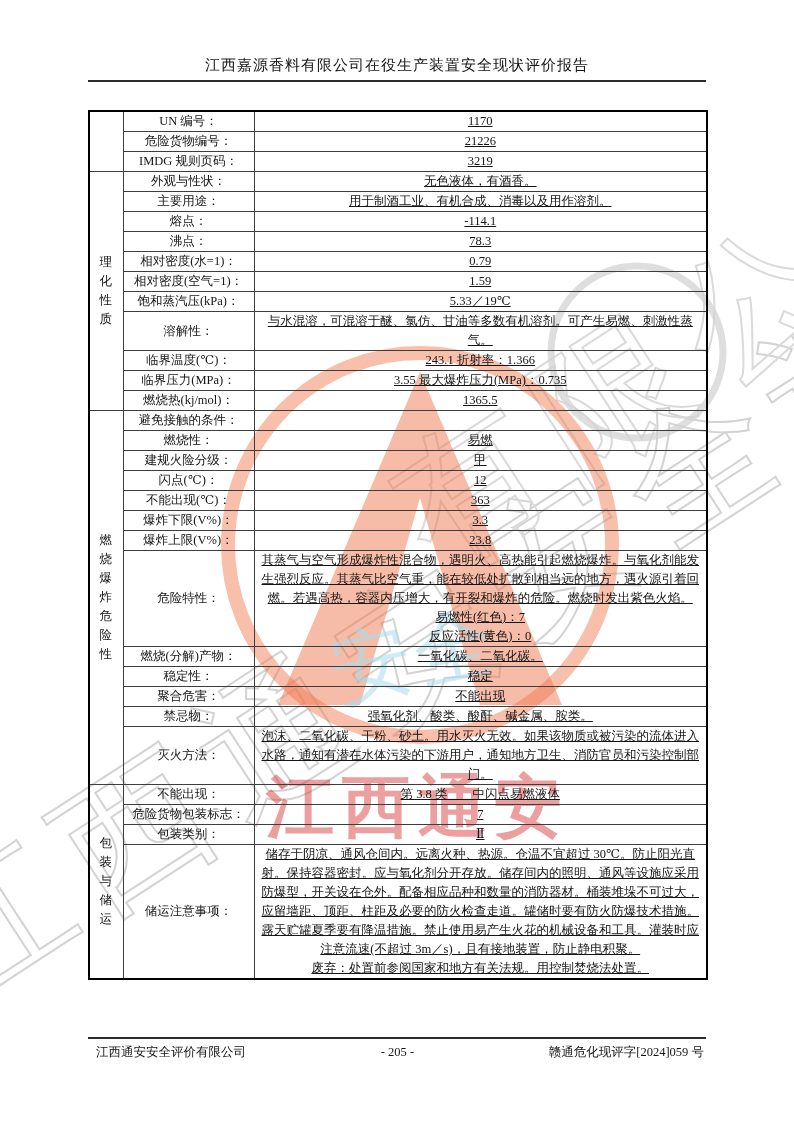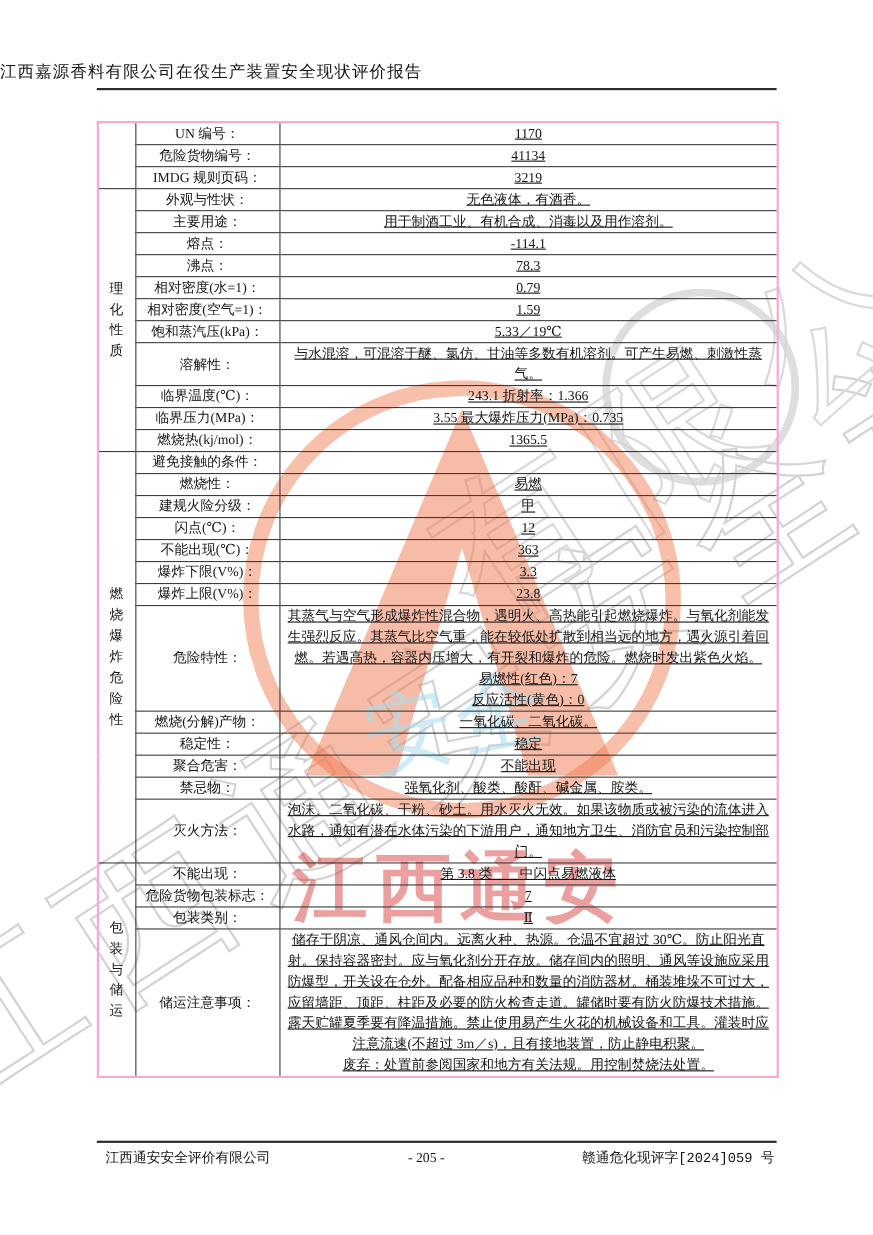--- a/index.html
+++ b/index.html
@@ -1,37 +1,37 @@
 <!DOCTYPE html>
 <html><head>
 <meta charset="utf-8">
 <style>
   html,body{margin:0;padding:0;background:#e8e8e8;}
   .page{position:relative;width:794px;height:1123px;margin:0 auto;background:#ffffff;
         font-family:"Liberation Serif","DejaVu Serif",serif;color:#151515;overflow:hidden;}
   .wm{position:absolute;left:0;top:0;width:794px;height:1123px;pointer-events:none;}
-  .header-title{position:absolute;top:56px;left:0;width:100%;
+  .header-title{position:absolute;top:56px;left:0;width:100%;text-align:center;
         font-size:15px;letter-spacing:1px;z-index:2;}
   .header-rule{position:absolute;top:80px;left:88px;width:618px;border-top:2px solid #2b2b2b;z-index:2;}
   table.msds{position:absolute;top:110px;left:88px;width:618px;border-collapse:collapse;
-        table-layout:fixed;z-index:2;border:2px solid #f9a8d4;background:transparent;}
+        table-layout:fixed;z-index:2;border:2px solid #000000;background:transparent;}
   table.msds td{border:1px solid #3d3d3d;padding:0 4px;text-align:center;vertical-align:middle;
         font-size:12.5px;line-height:19px;height:19px;white-space:pre-line;word-break:break-all;}
   td.sec{padding:0;letter-spacing:1px;font-size:13px;}
   td.sec-0{line-height:19px;}
   td.sec-1{line-height:27px;}
   td.sec-2{line-height:56px;}
   td.sec-3{line-height:24px;}
   td.lbl{padding:0 2px;}
   td.val{padding:0 5px;text-decoration:underline;}
   .footer-rule{position:absolute;top:1037px;left:88px;width:618px;border-top:2px solid #2b2b2b;z-index:2;}
   .footer{position:absolute;top:1044px;left:88px;width:618px;display:flex;
         justify-content:space-between;align-items:baseline;font-size:12.5px;z-index:2;}
   .footer .f-left{padding-left:8px;}
-  .footer .f-right{padding-right:2px;font-family:Liberation Mono, monospace;}
+  .footer .f-right{padding-right:2px;}
 </style>
 </head>
 <body>
 
 <div class="page">
 
   <svg class="wm" viewBox="0 0 794 1123" aria-hidden="true">
     <g opacity="0.9">
       <text transform="translate(-40,1005) rotate(-33)" font-size="148" letter-spacing="20" fill="none" stroke="#cfcfcf" stroke-width="2">江西通安安全评价有限公司</text>
       <text transform="translate(436,570) rotate(-33)" font-size="148" letter-spacing="20" fill="none" stroke="#d6d6d6" stroke-width="2">有限公司</text>
@@ -53,21 +53,21 @@
       <col style="width:453px">
     </colgroup>
     <tbody>
         <tr>
           <td rowspan="3" class="sec sec-0"></td>
           <td class="lbl">UN 编号：</td>
           <td class="val">1170</td>
         </tr>
         <tr>
           <td class="lbl">危险货物编号：</td>
-          <td class="val">41134</td>
+          <td class="val">21226</td>
         </tr>
         <tr>
           <td class="lbl">IMDG 规则页码：</td>
           <td class="val">3219</td>
         </tr>
         <tr>
           <td rowspan="11" class="sec sec-1">理
 化
 性
 质</td>

